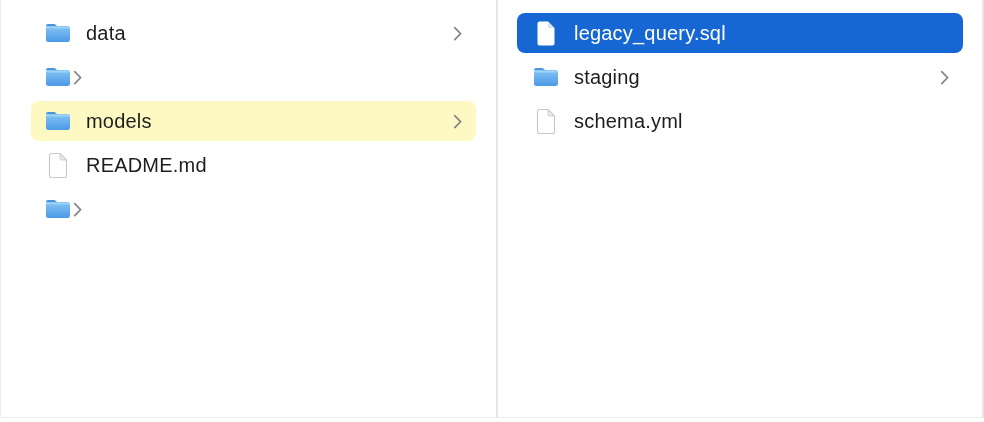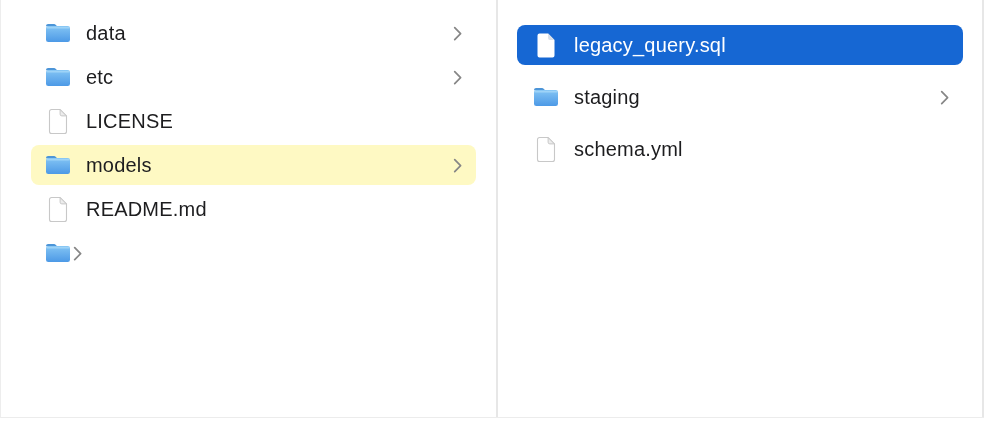--- a/index.html
+++ b/index.html
@@ -27,21 +27,21 @@
 
   .row {
     height: 40px;
     margin: 0 20px 4px 23px;
     padding: 0 14px 0 13px;
     border-radius: 8px;
     display: flex;
     align-items: center;
     color: #1d1d1f;
   }
-  .col-right .row { margin: 12px 19px 4px 19px; padding: 0 14px 0 15px; }
+  .col-right .row { margin: 0 19px 4px 19px; padding: 0 14px 0 15px; }
   .row.selected-gray { background: #fef9c3; }
   .row.selected-blue { background: #1667d3; color: #ffffff; }
 
   .icon {
     width: 28px; height: 28px;
     flex: none;
     display: flex; align-items: center; justify-content: center;
   }
   .label {
     flex: 1;
@@ -103,36 +103,27 @@
         </span>
     </div>
 
 
     <div class="row">
       <span class="icon">
           <svg width="28" height="22" viewBox="0 0 28 22">
             <use href="#ic-folder"></use>
           </svg>
         </span>
-      <span class="label">etc</span>
       <span class="chev">
           <svg width="9" height="15" viewBox="0 0 9 15">
             <use href="#ic-chevron"></use>
           </svg>
         </span>
     </div>
 
-    <div class="row">
-      <span class="icon">
-          <svg width="22" height="27" viewBox="0 0 22 27">
-            <use href="#ic-doc"></use>
-          </svg>
-        </span>
-      <span class="label">LICENSE</span>
-    </div>
 
 
     <div class="row selected-gray">
       <span class="icon">
           <svg width="28" height="22" viewBox="0 0 28 22">
             <use href="#ic-folder"></use>
           </svg>
         </span>
       <span class="label">models</span>
       <span class="chev">

